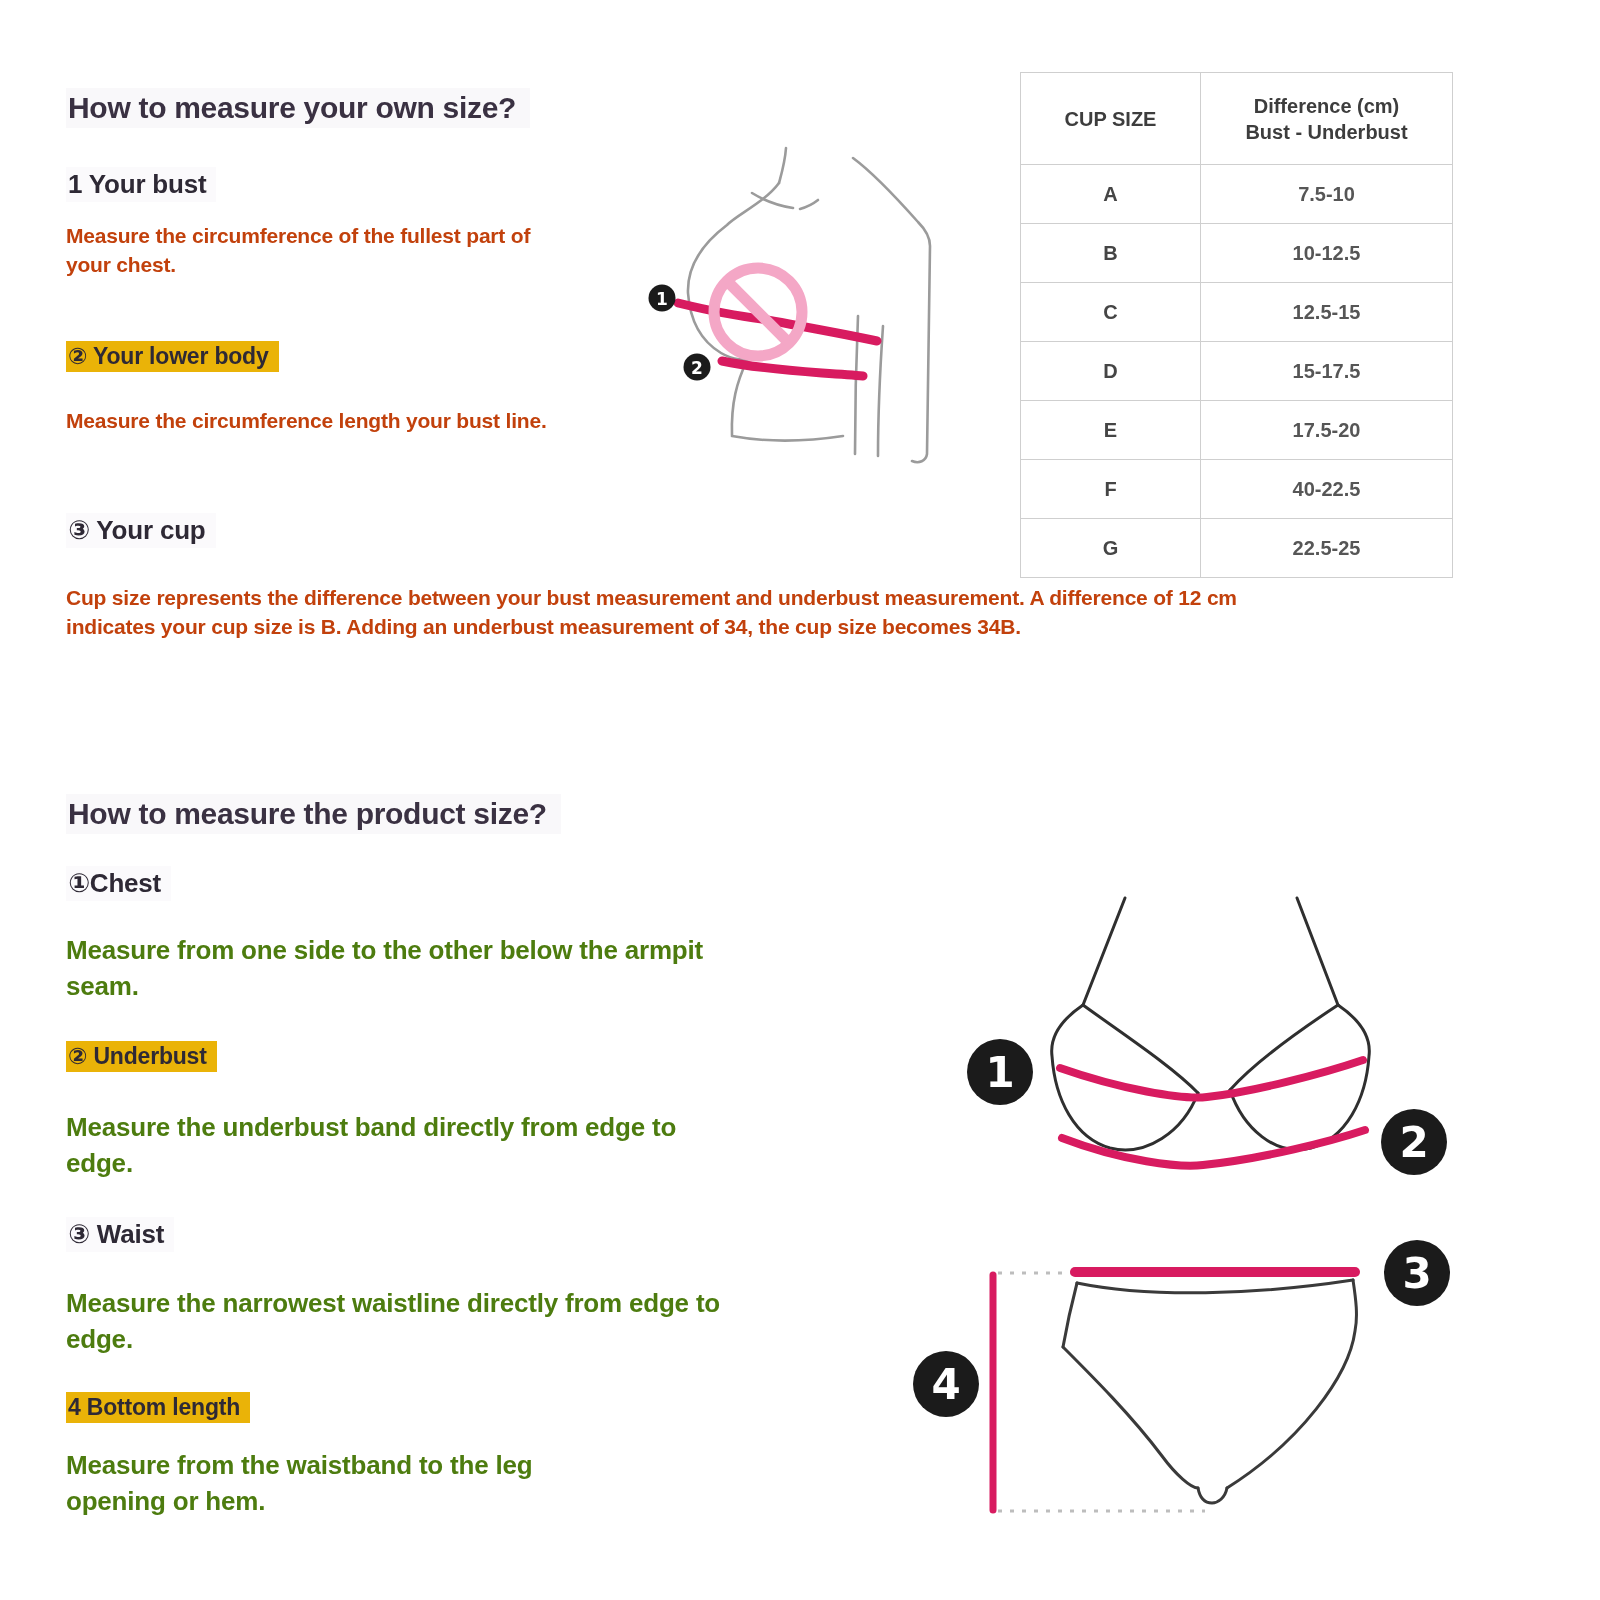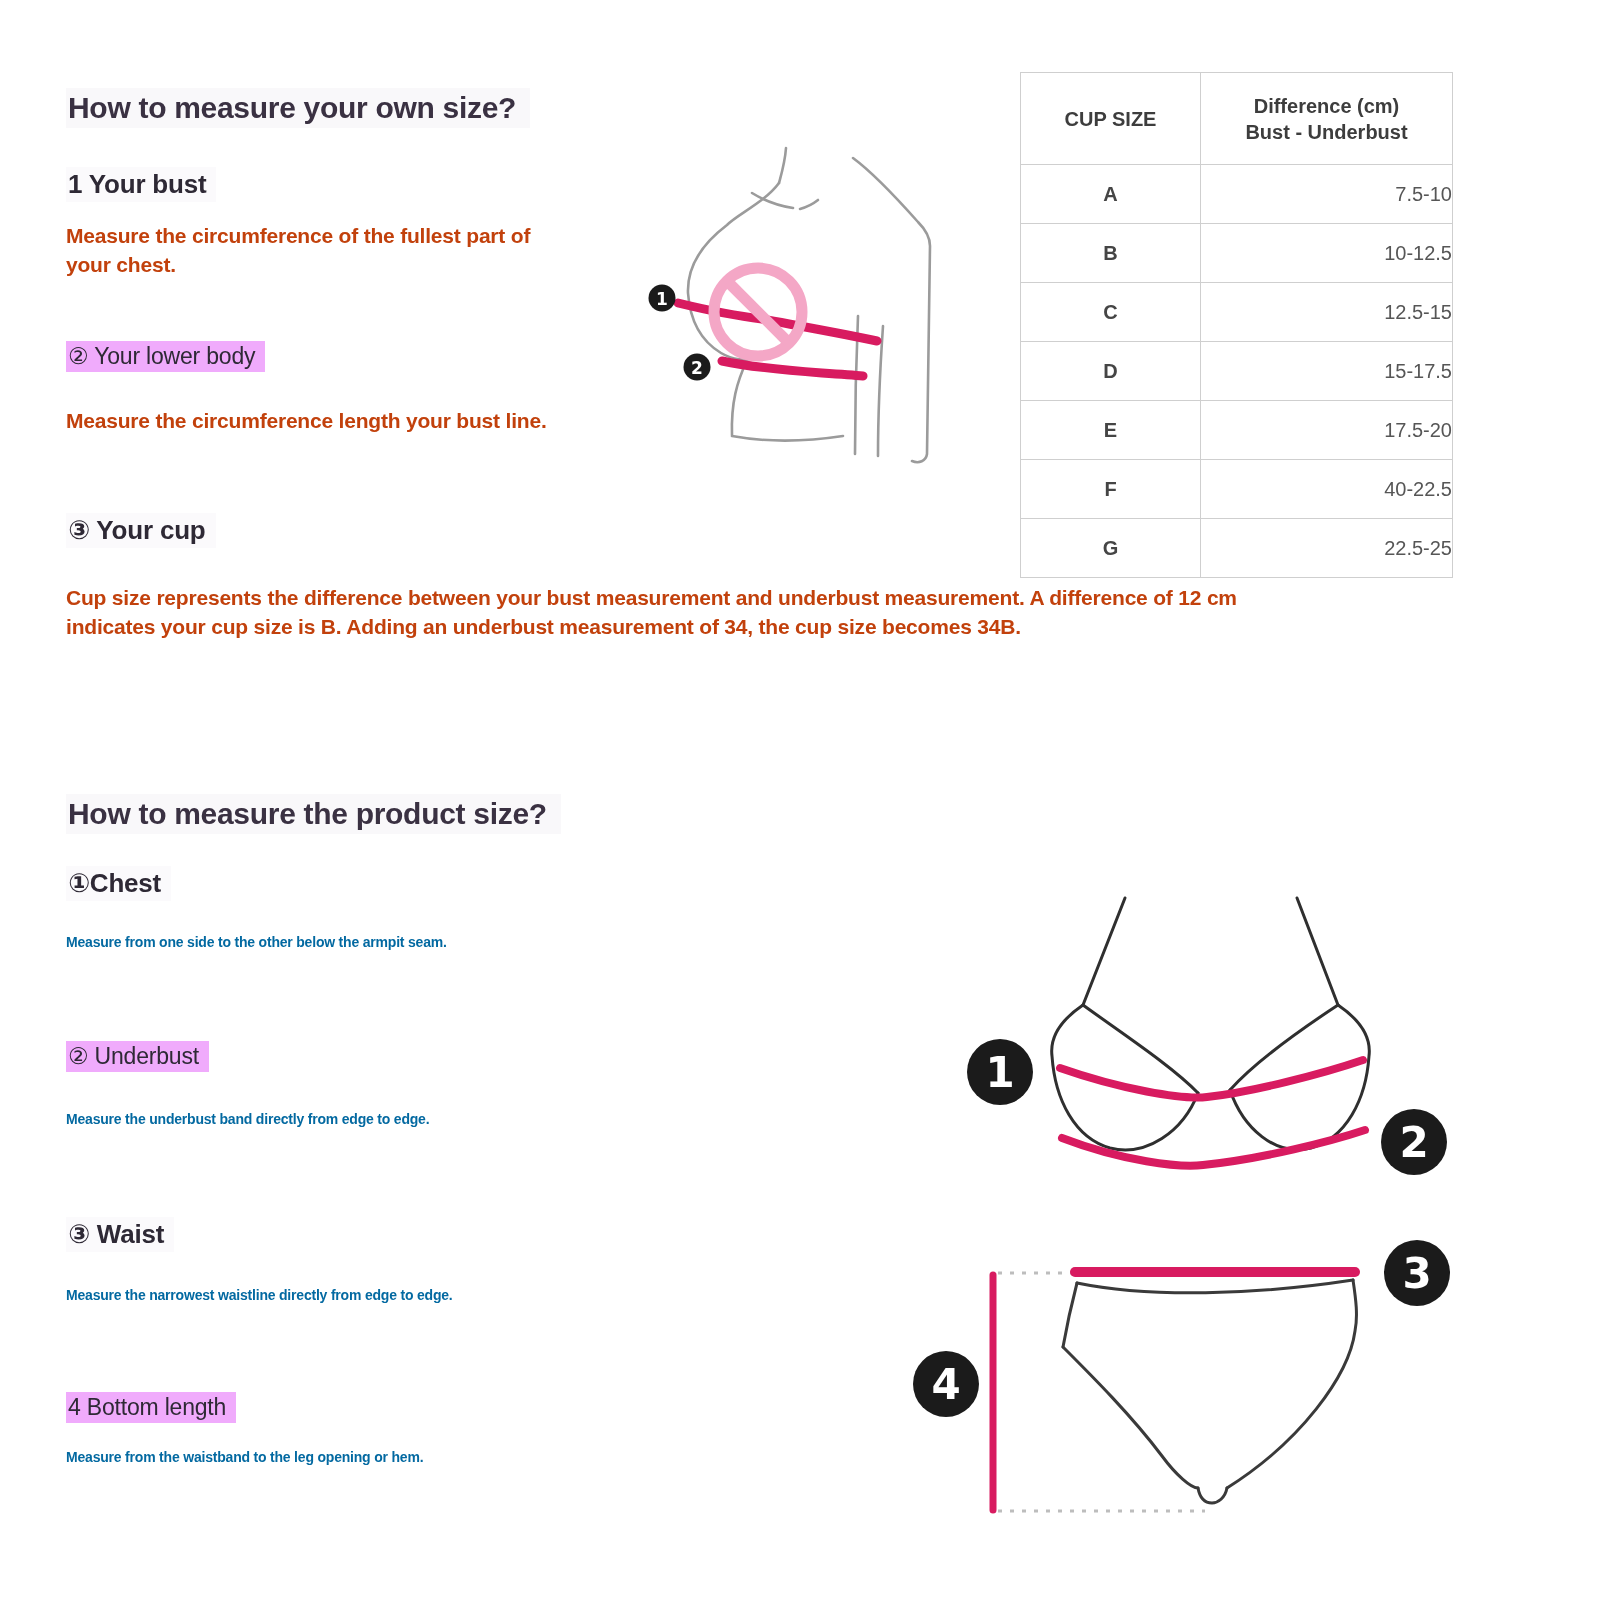--- a/index.html
+++ b/index.html
@@ -9,34 +9,34 @@
     font-family:"Liberation Sans","DejaVu Sans",sans-serif;
     color:#3e3e3e;
   }
   .abs { position:absolute; }
   .h-main {
     font-size:30px; font-weight:700; color:#3a3142; letter-spacing:-0.3px;
     background:#f9f8fa; padding:3px 14px 3px 2px; display:inline-block;margin-top:28px;
   }
   .h-sub { font-size:26px; font-weight:700; color:#2e2935; letter-spacing:-0.2px;
     background:#fbfafc; padding:2px 10px 2px 2px; display:inline-block; }
-  .h-sub2 { font-size:23px; font-weight:400; color:#2e2935; letter-spacing:-0.2px;
-    background:#f0abfc; padding:2px 10px 2px 2px; display:inline-block; }
+  .h-sub2 { font-size:23px; font-weight:700; color:#2e2935; letter-spacing:-0.2px;
+    background:#eab308; padding:2px 10px 2px 2px; display:inline-block; }
   .body-text { font-size:21px; font-weight:700; color:#c2410c; line-height:1.38; letter-spacing:-0.2px; }
-  .body-text2 { font-size:14px; font-weight:700; color:#0369a1; line-height:1.38; letter-spacing:-0.2px; }
+  .body-text2 { font-size:26px; font-weight:700; color:#4d7c0f; line-height:1.38; letter-spacing:-0.2px; }
 
   table.size-table { border-collapse:collapse; table-layout:fixed; width:432px; background:#fff; }
   table.size-table th, table.size-table td {
     border:1px solid #cfcfcf; text-align:center; vertical-align:middle;
     font-family:"Liberation Sans","DejaVu Sans",sans-serif;
   }
   table.size-table th { height:92px; font-size:20px; font-weight:700; color:#3d3d3d; line-height:1.3; }
   table.size-table td { height:59px; font-size:20px; }
   table.size-table td.cup { font-weight:700; color:#454545; }
-  table.size-table td.diff { font-weight:400; color:#565656;text-align:right; }
+  table.size-table td.diff { font-weight:700; color:#565656; }
 </style>
 </head>
 <body>
 
 <div class="abs h-main" style="left:66px; top:60px;">How to measure your own size?</div>
 
 <div class="abs h-sub" style="left:66px; top:167px;">1 Your bust</div>
 
 <div class="abs body-text" style="left:66px; top:222px; width:510px;">Measure the circumference of the fullest part of your chest.</div>
 

